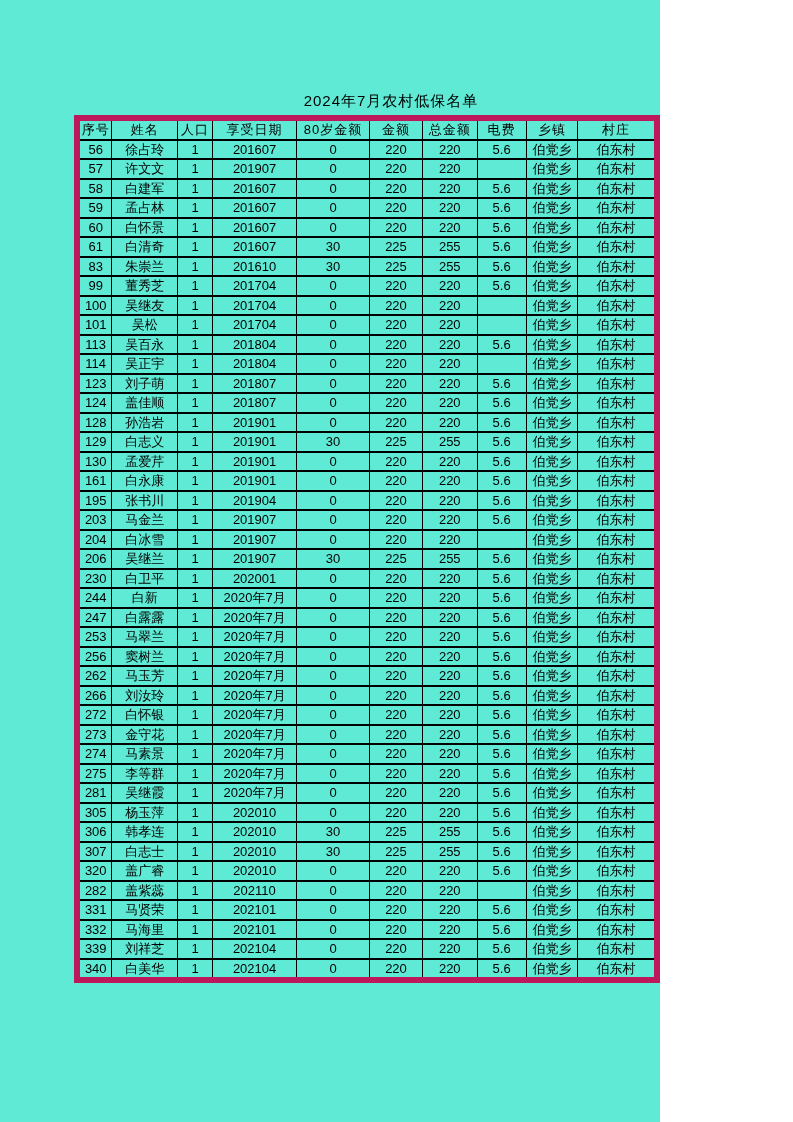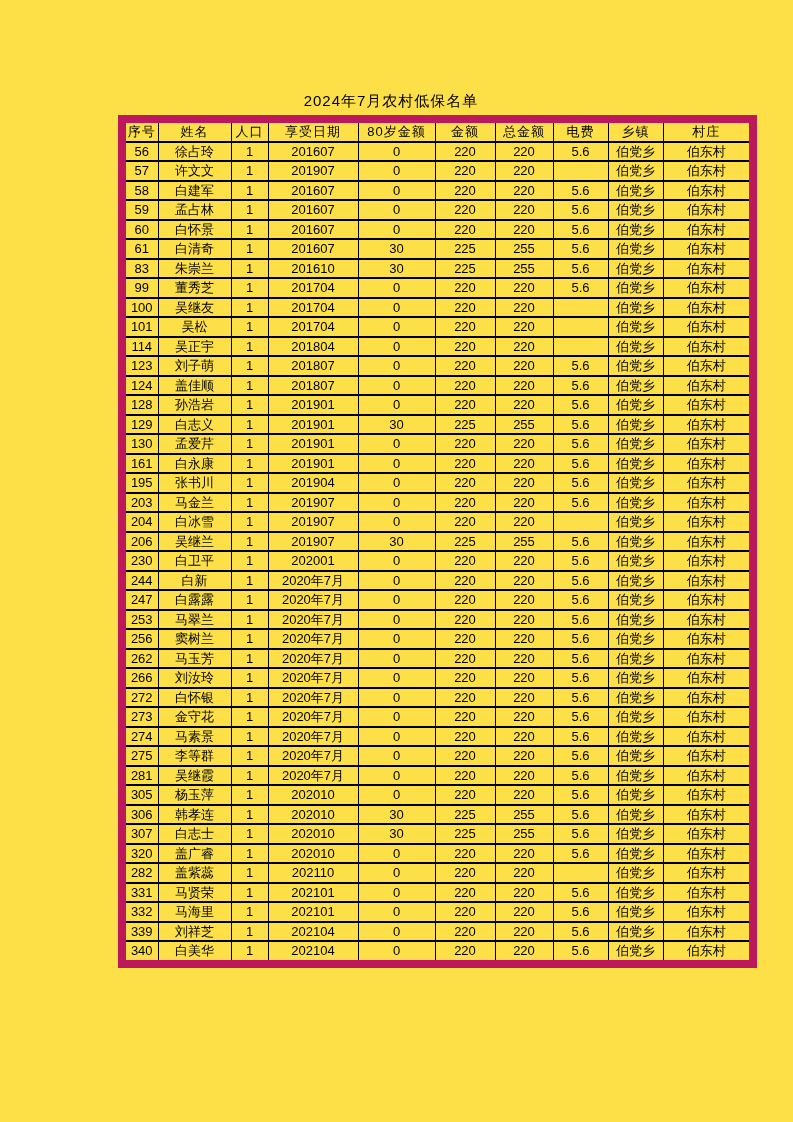--- a/index.html
+++ b/index.html
@@ -4,44 +4,43 @@
 <style>
   html, body {
     margin: 0;
     padding: 0;
     background: #ffffff;
     color: #000000;
     font-family: "Liberation Sans", "DejaVu Sans", sans-serif;
   }
   .sheet {
     position: relative;
-    width: 793px;
+    width: 660px;
     height: 1122px;
-    background: #fde047;
+    background: #5eead4;
     overflow: hidden;
   }
   .doc-title {
     position: absolute;
     top: 92px;
     left: 0;
     width: 782px;
     text-align: center;
     font-size: 15px;
     font-weight: normal;
     letter-spacing: 1px;
     color: #000000;
   }
   table.roster {
     position: absolute;
     top: 115px;
     left: 74px;
     border-collapse: collapse;
     table-layout: fixed;
-    border: 8px solid #be185d;
-    margin-left: 44px;
+    border: 6px solid #be185d;
   }
   table.roster th,
   table.roster td {
     border-left: 1px solid #000000;
     border-right: 1px solid #000000;
     border-top: 2px solid #000000;
     border-bottom: 2px solid #000000;
     padding: 0;
     height: 17.5px;
     line-height: 17.5px;
@@ -205,20 +204,32 @@
           <td>1</td>
           <td>201704</td>
           <td>0</td>
           <td>220</td>
           <td>220</td>
           <td></td>
           <td>伯党乡</td>
           <td>伯东村</td>
         </tr>
         <tr>
+          <td>113</td>
+          <td>吴百永</td>
+          <td>1</td>
+          <td>201804</td>
+          <td>0</td>
+          <td>220</td>
+          <td>220</td>
+          <td>5.6</td>
+          <td>伯党乡</td>
+          <td>伯东村</td>
+        </tr>
+        <tr>
           <td>114</td>
           <td>吴正宇</td>
           <td>1</td>
           <td>201804</td>
           <td>0</td>
           <td>220</td>
           <td>220</td>
           <td></td>
           <td>伯党乡</td>
           <td>伯东村</td>

